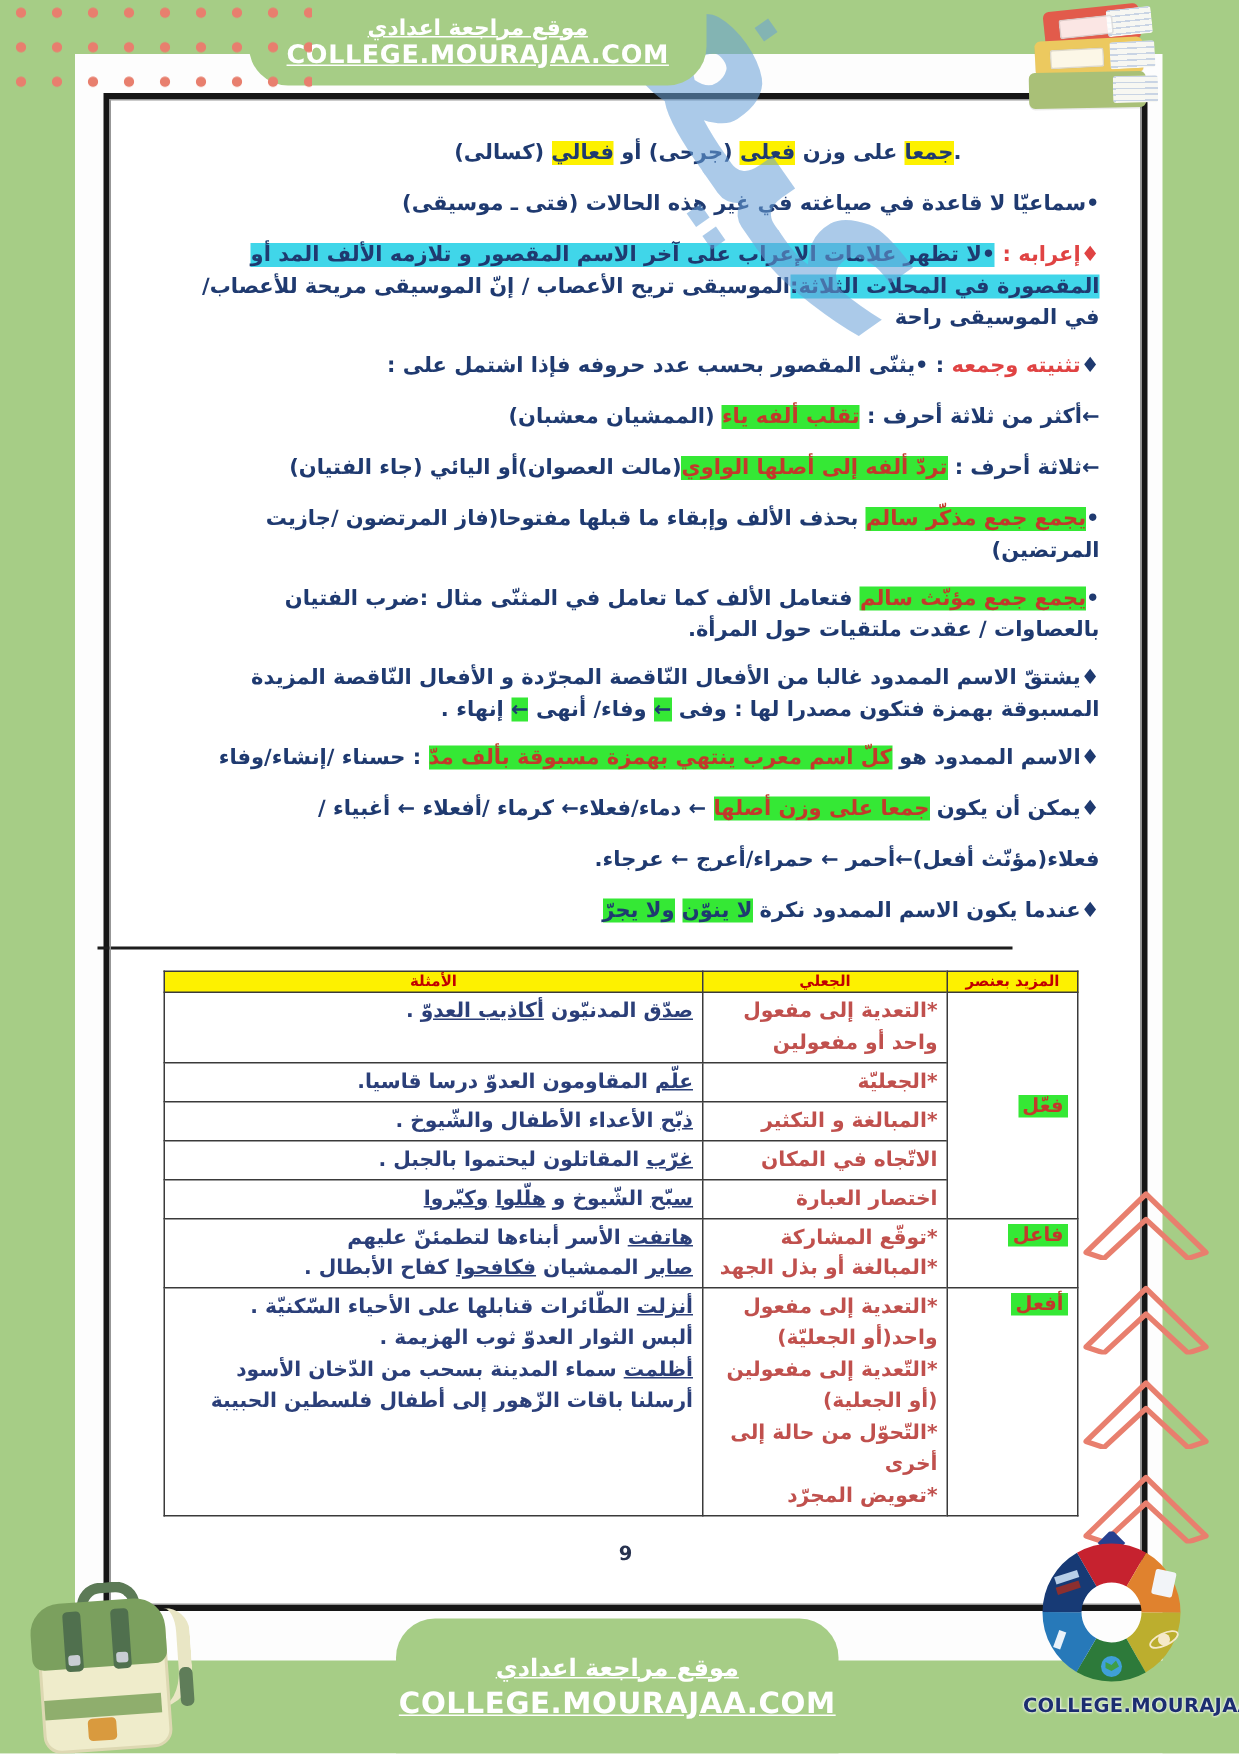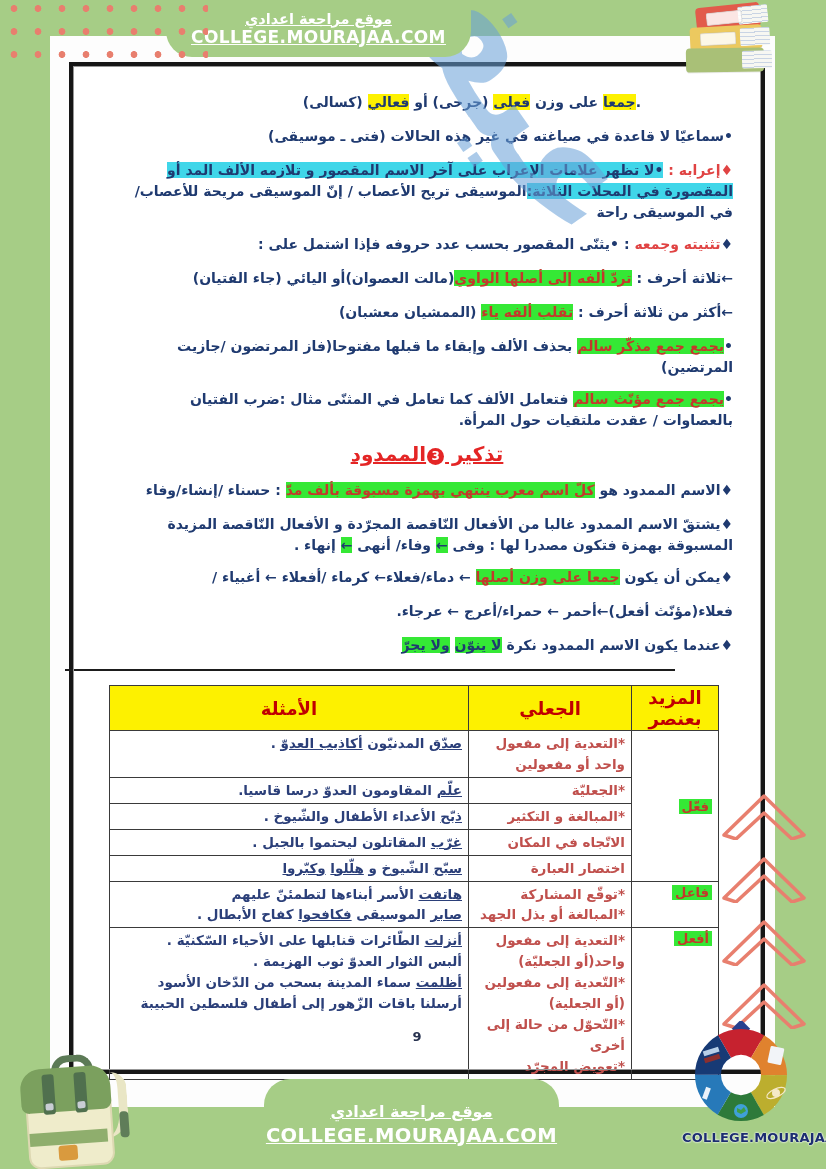--- a/index.html
+++ b/index.html
@@ -82,21 +82,21 @@
 
   h2.sec{color:#e42525;font-size:20px;text-align:center;text-decoration:underline;
     margin:4px 0 14px 0;font-weight:bold;}
   .cnum{display:inline-flex;align-items:center;justify-content:center;width:17px;height:17px;
     border-radius:50%;background:#e42525;color:#fff;font-size:12px;vertical-align:1px;margin:0 1px;}
 
   .rule{border:none;border-top:2px solid #1d1d1d;margin:2px 58px 14px -56px;}
 
   table.mz{border-collapse:collapse;width:610px;margin:4px 14px 0 0;font-size:13.5px;}
   table.mz th{background:#fdf100;color:#c00000;border:1.5px solid #3a3a3a;padding:1px 6px;
-    font-size:18px;text-align:center;font-weight:bold;}
+    font-size:10px;text-align:center;font-weight:bold;}
   table.mz td{border:1.5px solid #3a3a3a;padding:2px 6px;vertical-align:top;}
   td.pattern{width:74px;margin-top:15px;}
   td.pattern.mid{vertical-align:middle;}
   td.meaning{width:150px;color:#c0504d;}
   td.example{color:#2b3f79;margin-top:39px;}
   .chip{background:#35e835;color:#c3392b;padding:0 3px;display:inline-block;font-size:13px;}
   .rl{line-height:1.55;}
 
   .pagenum{position:absolute;bottom:26px;left:0;right:0;text-align:center;color:#27324f;
     font-size:13px;font-weight:bold;}
@@ -145,29 +145,28 @@
 </div>
 
 <div class="watermark">عيفاوي</div>
 
 <div class="page">
   <div class="content">
     <p class="p p-indent"><span>.</span><span class="t-y">جمعا</span><span> على وزن </span><span class="t-y">فعلى</span><span> (جرحى) أو </span><span class="t-y">فعالي</span><span> (كسالى)</span></p>
     <p class="p"><span>•سماعيّا لا قاعدة في صياغته في غير هذه الحالات (فتى ـ موسيقى)</span></p>
     <p class="p p-tight"><span class="t-r">♦</span><span class="t-r">إعرابه :</span><span> </span><span class="t-c">•لا تظهر علامات الإعراب على آخر الاسم المقصور و تلازمه الألف  المد أو المقصورة في المحلات الثلاثة:</span><span>الموسيقى تريح الأعصاب / إنّ الموسيقى مريحة للأعصاب/ في الموسيقى راحة</span></p>
     <p class="p"><span>♦</span><span class="t-r">تثنيته وجمعه</span><span> : •يثنّى المقصور بحسب عدد حروفه فإذا اشتمل على :</span></p>
+    <p class="p"><span>←</span><span>أكثر من ثلاثة أحرف : </span><span class="t-g">تقلب ألفه ياء</span><span> (الممشيان معشبان)</span></p>
     <p class="p"><span>←</span><span>ثلاثة أحرف : </span><span class="t-g">تردّ ألفه إلى أصلها الواوي</span><span>(مالت العصوان)أو اليائي (جاء الفتيان)</span></p>
-    <p class="p"><span>←</span><span>أكثر من ثلاثة أحرف : </span><span class="t-g">تقلب ألفه ياء</span><span> (الممشيان معشبان)</span></p>
     <p class="p p-tight"><span>•</span><span class="t-g">يجمع جمع مذكّر سالم</span><span> بحذف الألف وإبقاء ما قبلها مفتوحا(فاز المرتضون /جازيت المرتضين)</span></p>
     <p class="p p-tight"><span>•</span><span class="t-g">يجمع جمع مؤنّث سالم</span><span> فتعامل الألف كما تعامل في المثنّى مثال :ضرب الفتيان بالعصاوات / عقدت ملتقيات حول المرأة.</span></p>
 
-    <h2 class="sec"><span>تذكير </span><span class="cnum">3</span><span>الممدود</span></h2>
-
+
+    <p class="p p-tight"><span>♦يشتقّ الاسم الممدود غالبا من الأفعال النّاقصة المجرّدة و الأفعال النّاقصة المزيدة المسبوقة بهمزة فتكون مصدرا لها : وفى </span><span class="t-g2">←</span><span> وفاء/ أنهى </span><span class="t-g2">←</span><span> إنهاء .</span></p>
     <p class="p"><span>♦الاسم الممدود هو </span><span class="t-g">كلّ اسم معرب ينتهي بهمزة مسبوقة بألف مدّ</span><span> : حسناء /إنشاء/وفاء</span></p>
-    <p class="p p-tight"><span>♦يشتقّ الاسم الممدود غالبا من الأفعال النّاقصة المجرّدة و الأفعال النّاقصة المزيدة المسبوقة بهمزة فتكون مصدرا لها : وفى </span><span class="t-g2">←</span><span> وفاء/ أنهى </span><span class="t-g2">←</span><span> إنهاء .</span></p>
     <p class="p"><span>♦يمكن أن يكون </span><span class="t-g">جمعا على وزن أصلها</span><span> </span><span>←</span><span> دماء/فعلاء</span><span>←</span><span> كرماء /أفعلاء </span><span>←</span><span> أغبياء /</span></p>
     <p class="p"><span>فعلاء(مؤنّث أفعل)</span><span>←</span><span>أحمر </span><span>←</span><span> حمراء/أعرج </span><span>←</span><span> عرجاء.</span></p>
     <p class="p"><span>♦عندما يكون الاسم الممدود نكرة </span><span class="t-g2">لا ينوّن</span><span> </span><span class="t-g2">ولا يجرّ</span></p>
 
     <hr class="rule">
 
 
     <table class="mz" dir="rtl">
       <thead>
         <tr>
@@ -219,21 +218,21 @@
             </td>
         </tr>
         <tr>
           <td class="pattern"><span class="chip">فاعل</span></td>
           <td class="meaning">
               <div class="rl"><span>*توقّع المشاركة</span></div>
               <div class="rl"><span>*المبالغة أو بذل الجهد</span></div>
             </td>
           <td class="example">
               <div class="rl"><span class="t-u">هاتفت</span><span> الأسر أبناءها  لتطمئنّ عليهم</span></div>
-              <div class="rl"><span class="t-u">صابر</span><span> الموسيقى </span><span class="t-u">فكافحوا</span><span> كفاح الأبطال .</span></div>
+              <div class="rl"><span class="t-u">صابر</span><span> الممشيان </span><span class="t-u">فكافحوا</span><span> كفاح الأبطال .</span></div>
             </td>
         </tr>
         <tr>
           <td class="pattern"><span class="chip">أفعل</span></td>
           <td class="meaning">
               <div class="rl"><span>*التعدية إلى مفعول واحد(أو الجعليّة)</span></div>
               <div class="rl"><span>*التّعدية إلى مفعولين (أو الجعلية)</span></div>
               <div class="rl"><span>*التّحوّل من حالة إلى أخرى</span></div>
               <div class="rl"><span>*تعويض المجرّد</span></div>
             </td>

